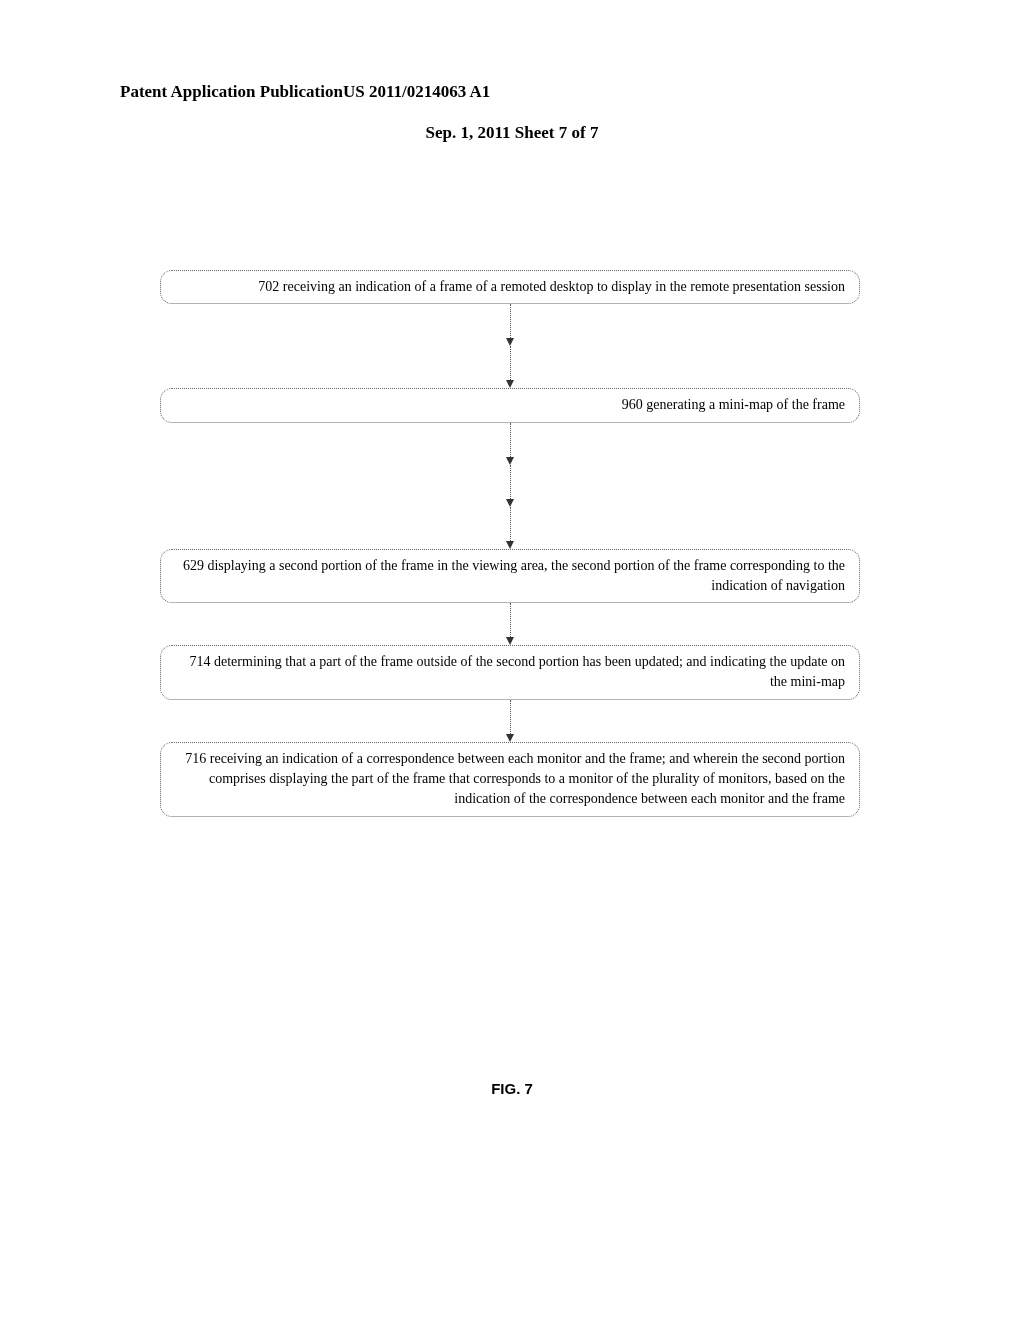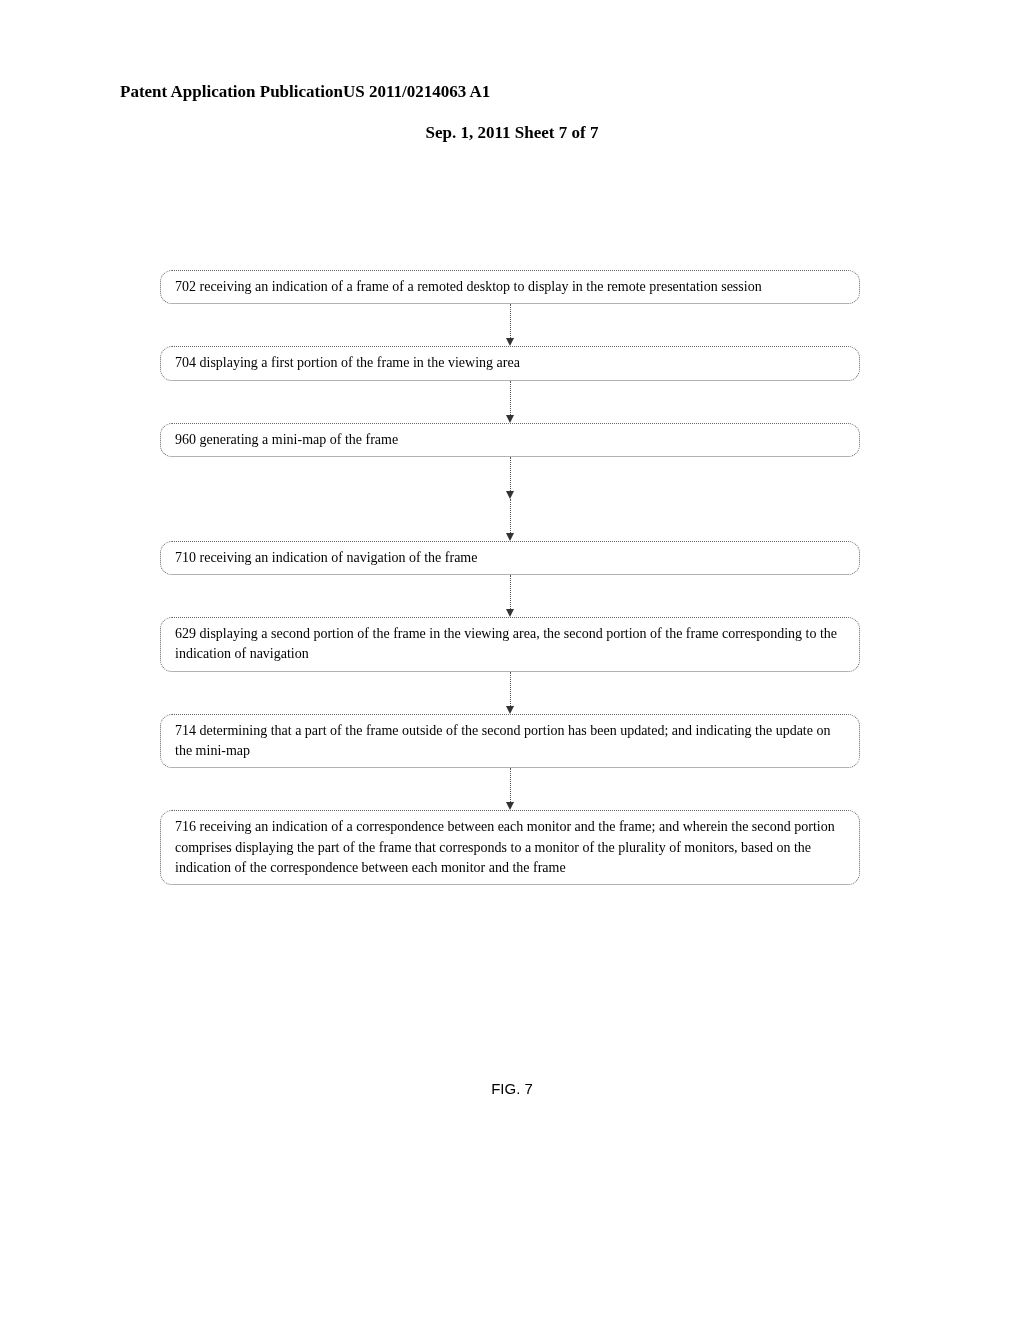--- a/index.html
+++ b/index.html
@@ -31,21 +31,21 @@
       width: 700px;
       display: flex;
       flex-direction: column;
       align-items: center;
     }
     .box {
       width: 100%;
       border: 1px dotted #666;
       border-radius: 12px;
       padding: 6px 14px;
-      text-align: left;
+      text-align: right;
       font-size: 14px;
       line-height: 1.45;
       background: #fff;
     }
     .arrow {
       display: flex;
       flex-direction: column;
       align-items: center;
       height: 42px;
     }
@@ -61,54 +61,52 @@
       border-right: 4px solid transparent;
       border-top: 8px solid #333;
     }
     .figure-label {
       position: absolute;
       top: 1080px;
       left: 0;
       width: 100%;
       text-align: center;
       font-family: Arial, Helvetica, sans-serif;
-      font-weight: normal;
+      font-weight: bold;
       font-size: 15px;
     }
   </style>
 </head>
 <body>
 
 <div class="header">
   <span class="left">Patent Application Publication</span>
   <span class="center">Sep. 1, 2011   Sheet 7 of 7</span>
   <span class="right">US 2011/0214063 A1</span>
 </div>
 
 <div class="flowchart">
   <div class="box">702 receiving an indication of a frame of a remoted desktop to display in the remote presentation session</div>
   <div class="arrow">
       <div class="arrow-line"></div>
       <div class="arrow-head"></div>
     </div>
-  <div class="box">704 displaying a first portion of the frame in the viewing area</div>
   <div class="arrow">
       <div class="arrow-line"></div>
       <div class="arrow-head"></div>
     </div>
   <div class="box">960 generating a mini-map of the frame</div>
   <div class="arrow">
       <div class="arrow-line"></div>
       <div class="arrow-head"></div>
     </div>
   <div class="arrow">
       <div class="arrow-line"></div>
       <div class="arrow-head"></div>
     </div>
-  <div class="box">710 receiving an indication of navigation of the frame</div>
   <div class="arrow">
       <div class="arrow-line"></div>
       <div class="arrow-head"></div>
     </div>
   <div class="box">629 displaying a second portion of the frame in the viewing area, the second portion of the frame corresponding to the indication of navigation</div>
   <div class="arrow">
       <div class="arrow-line"></div>
       <div class="arrow-head"></div>
     </div>
   <div class="box">714 determining that a part of the frame outside of the second portion has been updated; and indicating the update on the mini-map</div>

